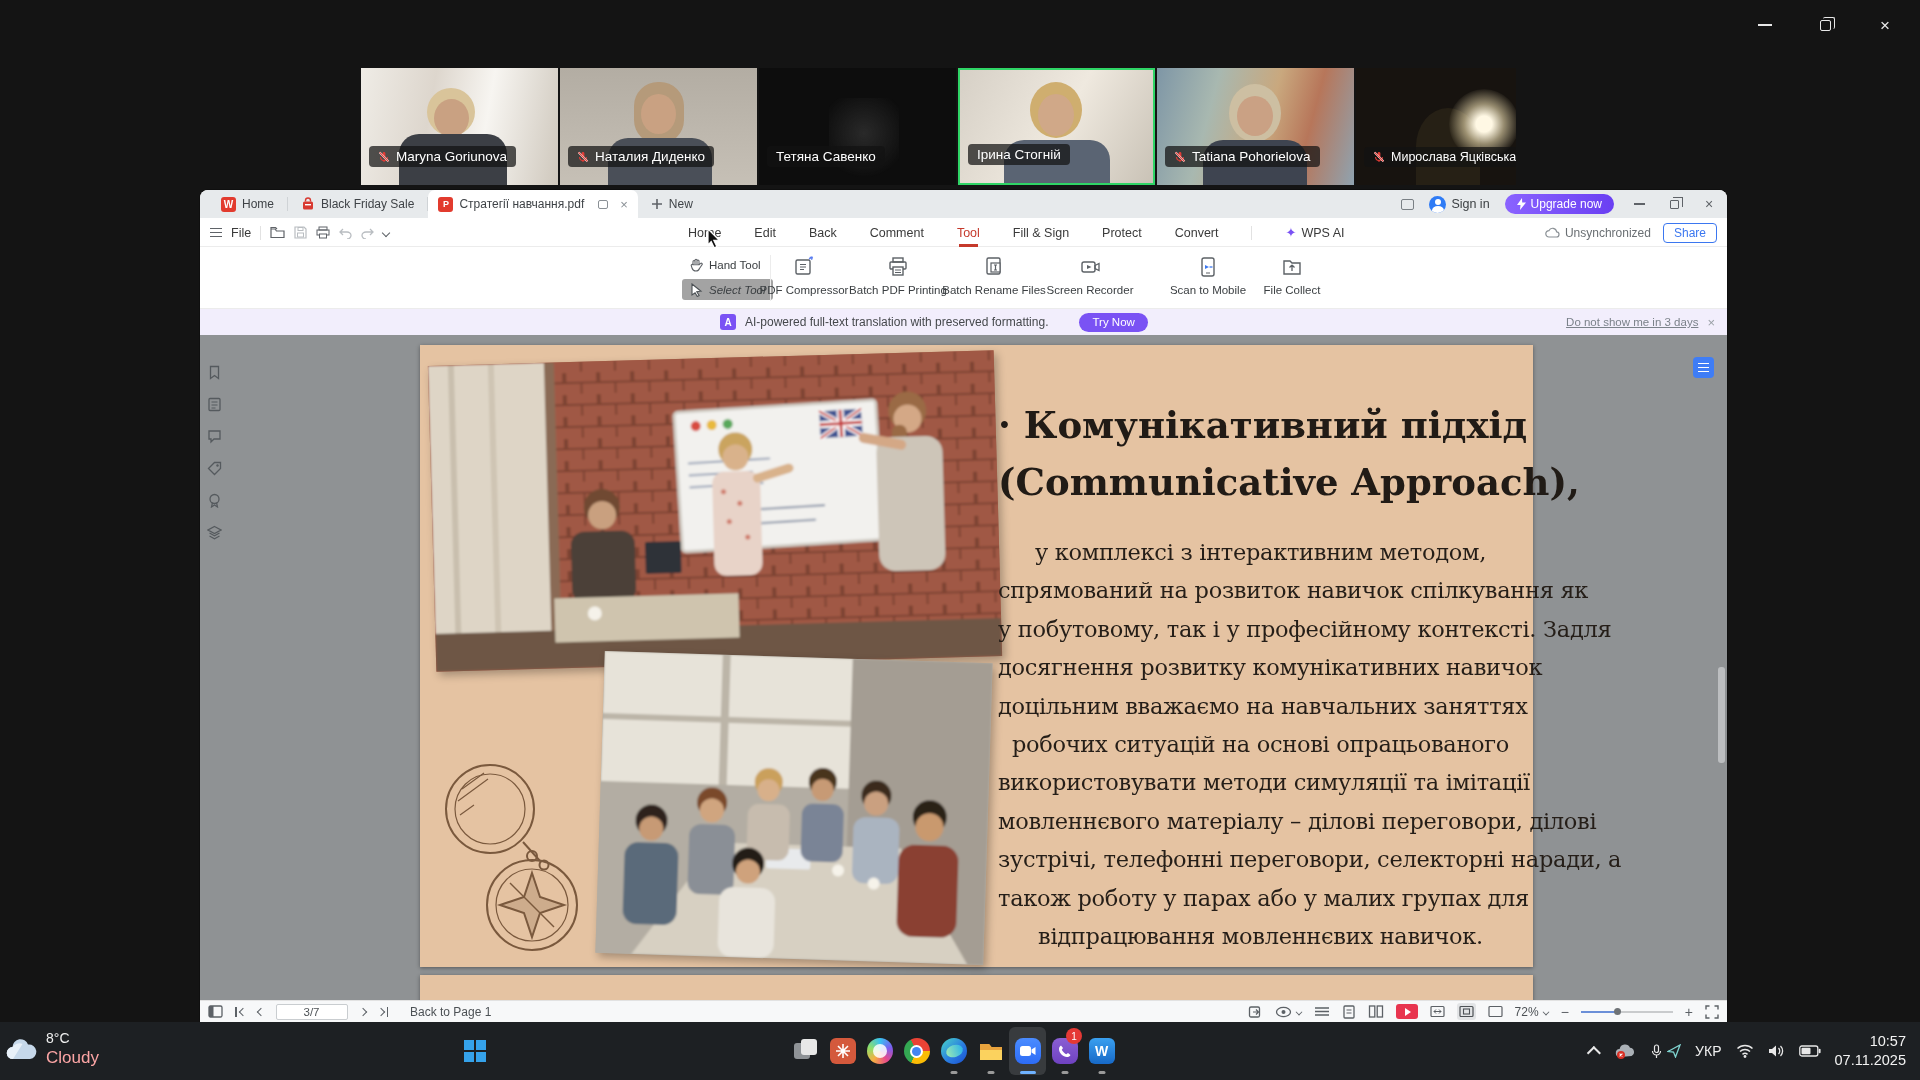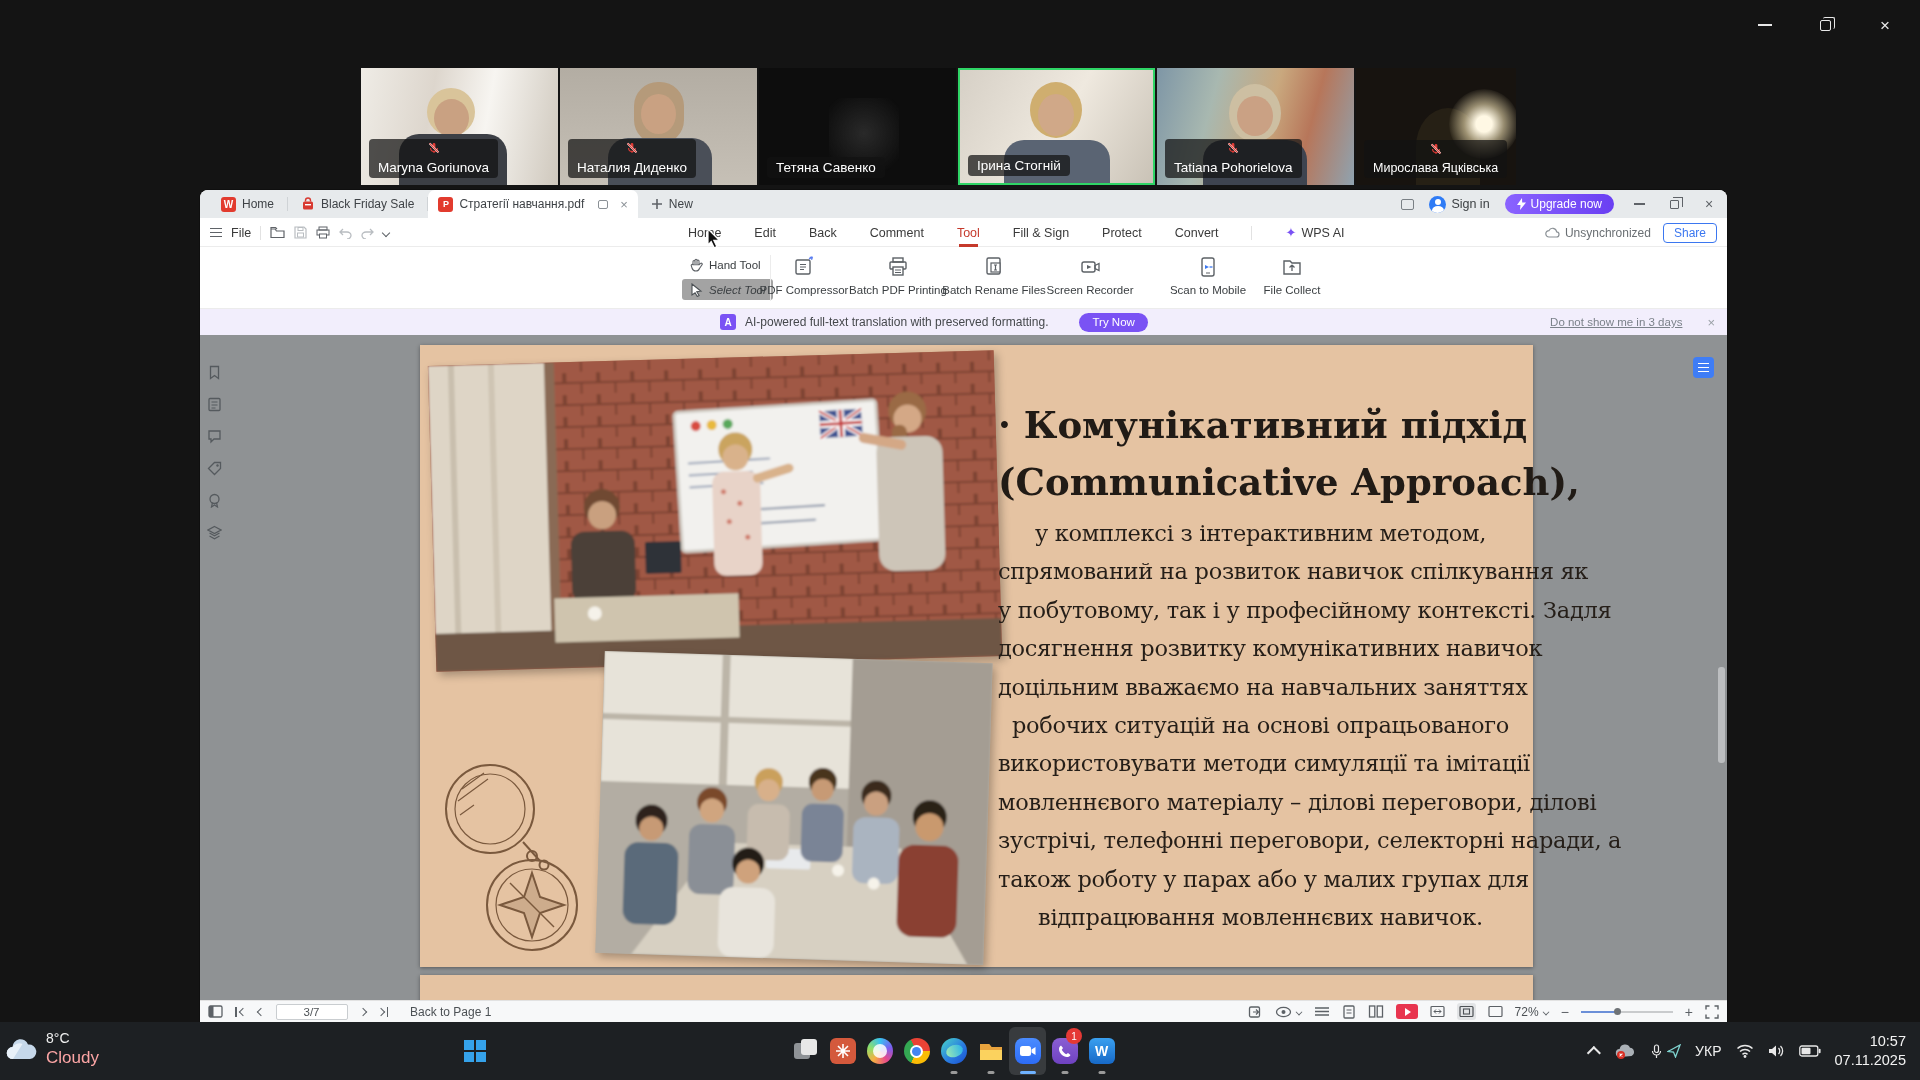--- a/index.html
+++ b/index.html
@@ -24,22 +24,22 @@
   .t1 { background:linear-gradient(100deg,#efece6 0%,#ddd6cd 35%,#f7f5f1 62%,#cfc8bd 100%); }
   .t2 { background:linear-gradient(#b3ada3,#c6c0b6); }
   .t3 { background:#0d0d0d; }
   .t4 { background:linear-gradient(118deg,#d6d0c6,#efe9df 52%,#c9c2b6); }
   .t5 { background:linear-gradient(105deg,#7e96a6 0%,#a8b8b0 28%,#c9a87e 55%,#b7765a 74%,#8fa3b0 100%); }
   .t6 { background:#17130f; }
   .person { position:absolute; filter:blur(.7px); }
   .hair { border-radius:50%; position:absolute; }
   .head { border-radius:50%; position:absolute; }
   .shoulders { position:absolute; border-radius:20px 20px 0 0; }
-  .namechip { position:absolute; left:8px; bottom:7px; background:rgba(18,18,18,.72); border-radius:4px;
-    padding:3px 9px; display:flex; align-items:center; gap:6px; color:#fff; font-size:13.5px; white-space:nowrap;flex-direction:column; }
+  .namechip { position:absolute; left:8px; bottom:18px; background:rgba(18,18,18,.72); border-radius:4px;
+    padding:3px 9px; display:flex; align-items:center; gap:6px; color:#fff; font-size:13.5px; white-space:nowrap; }
   .flash { position:absolute; left:58%; top:18%; width:70px; height:70px; border-radius:50%;
     background:radial-gradient(circle,#fff8e4 0 8px,rgba(255,238,190,.55) 20px,transparent 36px); }
   .sil { position:absolute; background:#262015; border-radius:50% 50% 0 0; }
 
   
   .wps { position:absolute; left:200px; top:190px; width:1527px; height:832px; background:#fff;
     border-radius:8px 8px 0 0; display:flex; flex-direction:column; box-shadow:0 0 0 1px rgba(0,0,0,.25); }
 
   
   .tabbar { height:28px; background:#e7eaec; border-radius:8px 8px 0 0; display:flex; align-items:center; position:relative; padding-left:8px; font-size:12px; color:#3f4347; }
@@ -87,35 +87,35 @@
   .rib-sep { position:absolute; width:1px; background:#ececec; top:8px; height:46px; }
   .rbtn-row { position:absolute; left:556px; top:6px; display:flex; }
   .rbtn { display:flex; flex-direction:column; align-items:center; justify-content:flex-start; gap:5px; padding-top:2px; }
   .rbtn span { white-space:nowrap; }
 
   
   .aibanner { height:26px; background:#f2eefc; position:relative; font-size:12px; color:#45484c; }
   .ab-left { position:absolute; left:520px; top:0; height:26px; display:flex; align-items:center; gap:9px; }
   .ab-ico { width:16px; height:16px; border-radius:3px; background:#7a52f4; color:#fff; font-size:10px; font-weight:bold; display:flex; align-items:center; justify-content:center; }
   .trynow { height:19px; border-radius:9.5px; background:#7a52f4; color:#fff; font-size:11.5px; display:flex; align-items:center; padding:0 13px; margin-left:22px; }
-  .ab-right { position:absolute; right:12px; top:0; height:26px; display:flex; align-items:center; gap:25px;margin-left:16px; }
+  .ab-right { position:absolute; right:12px; top:0; height:26px; display:flex; align-items:center; gap:9px;margin-left:16px; }
   .dismiss { color:#7b828a; text-decoration:underline; font-size:11.5px; }
   .ab-x { color:#9aa0a6; font-size:13px; }
 
   
   .docarea { flex:1; background:#8f9294; position:relative; overflow:hidden; }
   .rail { position:absolute; left:7px; top:30px; display:flex; flex-direction:column; gap:17px; }
   .slide { position:absolute; left:220px; top:10px; width:1113px; height:622px; background:#e5c3a2; box-shadow:0 1px 4px rgba(0,0,0,.4); }
   .slide2 { position:absolute; left:220px; top:640px; width:1113px; height:40px; background:#e5c3a2; box-shadow:0 1px 4px rgba(0,0,0,.4); }
   .photoA { position:absolute; left:12px; top:13px; width:566px; height:306px; transform:rotate(-1.6deg); box-shadow:3px 4px 9px rgba(0,0,0,.28); background:#a05844; }
   .photoB { position:absolute; left:180px; top:312px; width:388px; height:302px; transform:rotate(1.8deg); box-shadow:3px 4px 9px rgba(0,0,0,.28); background:#b3ada3; }
   .sketch { position:absolute; left:8px; top:406px; width:170px; height:210px; opacity:.9; }
   .slidetext { position:absolute; left:578px; top:52px; width:525px; text-align:center; color:#211b16; }
   .stitle { font-family:"DejaVu Serif", serif; font-weight:bold; font-size:37px; line-height:57px; white-space:nowrap; }
-  .sbody { margin-top:3px; font-family:"DejaVu Serif", serif; font-size:22.5px; line-height:38.4px; letter-spacing:-0.3px; color:#251e18; }
+  .sbody { margin-top:22px; font-family:"DejaVu Serif", serif; font-size:22.5px; line-height:38.4px; letter-spacing:-0.3px; color:#251e18; }
   .sbody div { white-space:nowrap; }
   .floatbtn { position:absolute; right:13px; top:22px; width:21px; height:21px; background:#3f7df6; border-radius:4px; display:flex; flex-direction:column; justify-content:center; align-items:center; gap:2.5px; }
   .floatbtn i { width:11px; height:1.6px; background:#fff; display:block; }
   .vthumb { position:absolute; right:2px; top:332px; width:7px; height:96px; background:#bcbec0; border-radius:3px; }
 
   
   .statusbar { height:22px; background:#f7f8f9; border-top:1px solid #e2e2e2; display:flex; align-items:center; padding:0 8px; font-size:12px; color:#4c5155; position:relative; }
   .sb-left { display:flex; align-items:center; gap:12px; }
   .pagebox { width:72px; height:16px; background:#fff; border:1px solid #c9cdd0; border-radius:2px; display:flex; align-items:center; justify-content:center; font-size:11.5px; }
   .chev { width:6px; height:6px; border-right:1.5px solid #5c6166; border-bottom:1.5px solid #5c6166; display:inline-block; }

